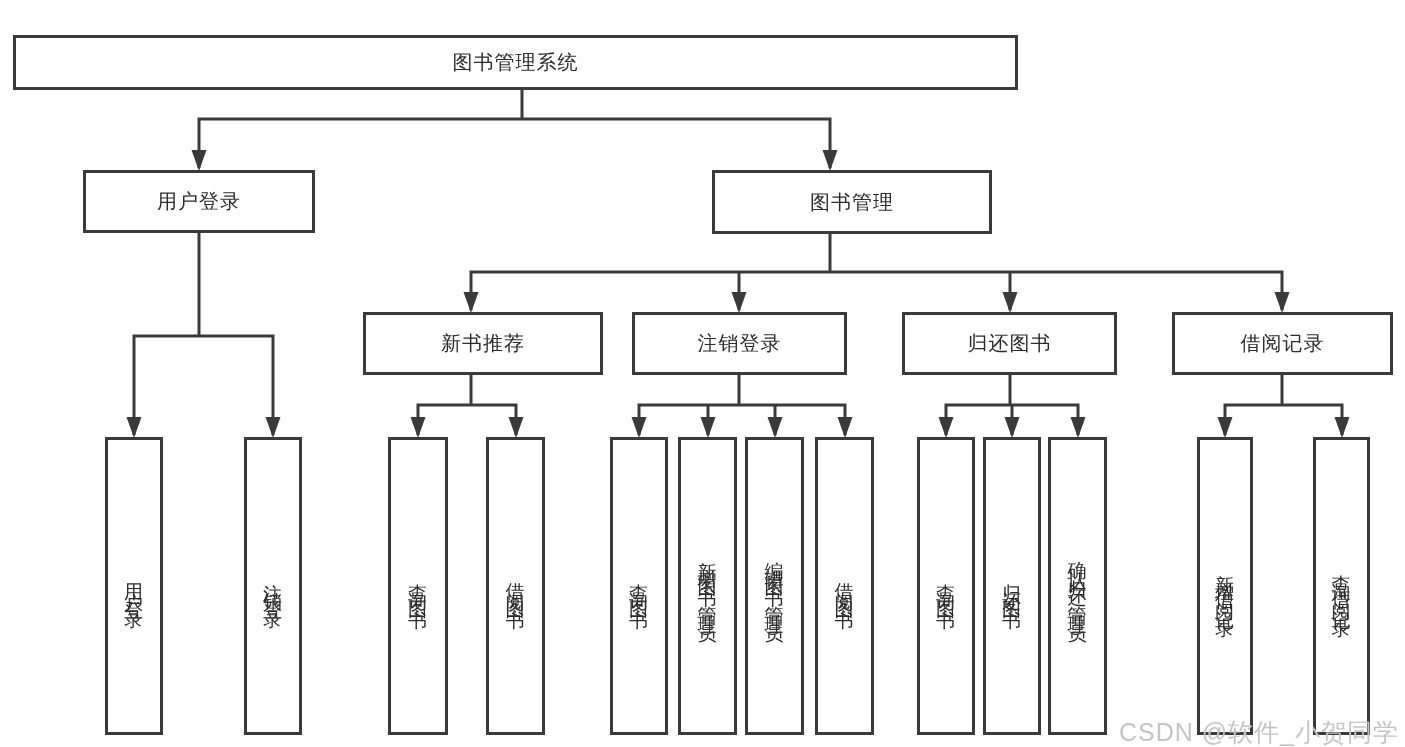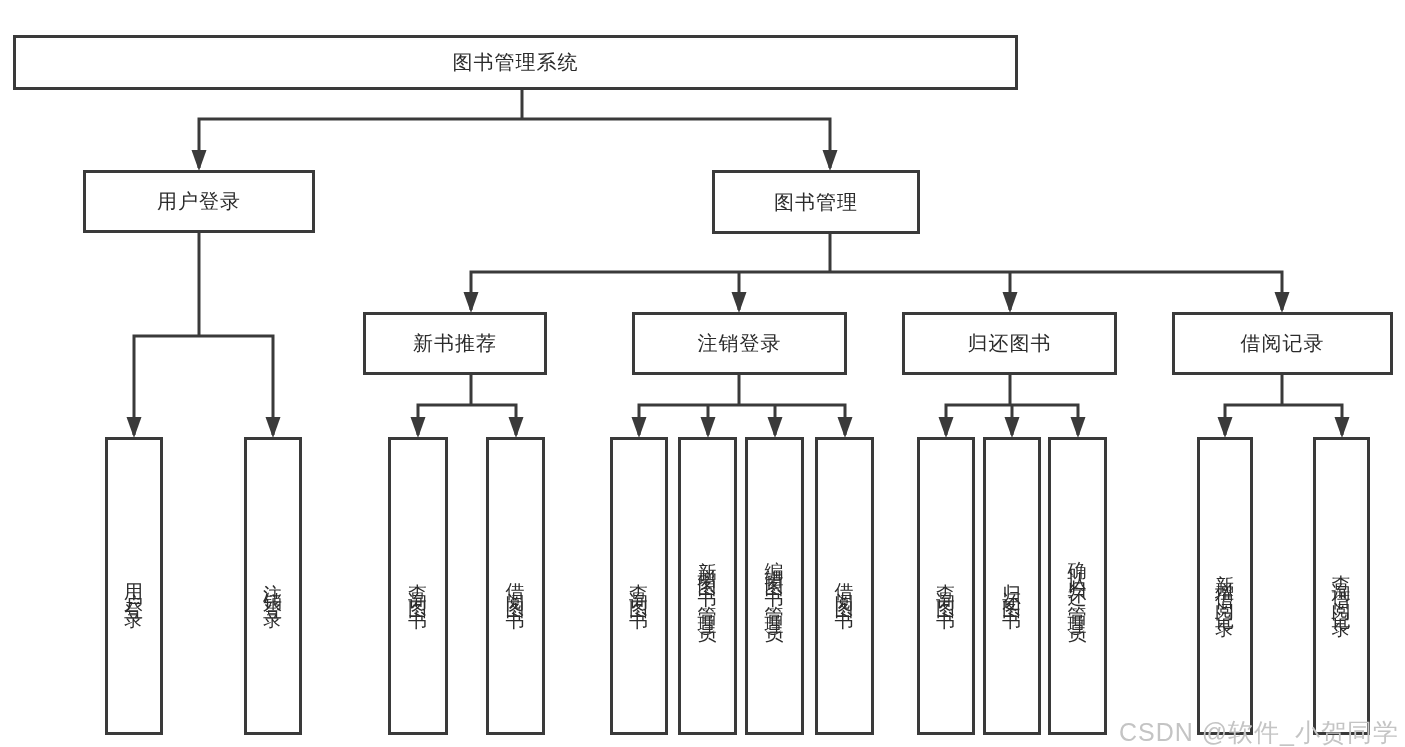--- a/index.html
+++ b/index.html
@@ -42,22 +42,22 @@
     letter-spacing: 9px;
     font-size: 19px;
     top: 437px;
     height: 298px;
     white-space: normal;
     line-height: 1;
   }
   
   #node-root            { left: 13px;  top: 13px;  width: 1005px; height: 55px; margin-top: 22px; }
   #node-user-login      { left: 83px;  top: 170px; width: 232px;  height: 63px; }
-  #node-book-management { left: 712px; top: 170px; width: 208px;  height: 64px; }
-  #node-new-book-recommend { left: 363px;  top: 312px; width: 184px; height: 63px; }
+  #node-book-management { left: 712px; top: 170px; width: 280px;  height: 64px; }
+  #node-new-book-recommend { left: 363px;  top: 312px; width: 240px; height: 63px; }
   #node-book-borrowing     { left: 632px;  top: 312px; width: 215px; height: 63px; }
   #node-current-borrowing  { left: 902px;  top: 312px; width: 215px; height: 63px; }
   #node-borrowing-records  { left: 1172px; top: 312px; width: 221px; height: 63px; }
   
   #leaf-user-login     { left: 105px;  width: 58px; }
   #leaf-logout         { left: 244px;  width: 58px; }
   #leaf-rec-query      { left: 388px;  width: 60px; }
   #leaf-rec-borrow     { left: 486px;  width: 59px; }
   #leaf-bor-query      { left: 610px;  width: 58px; }
   #leaf-bor-add        { left: 678px;  width: 59px; }

